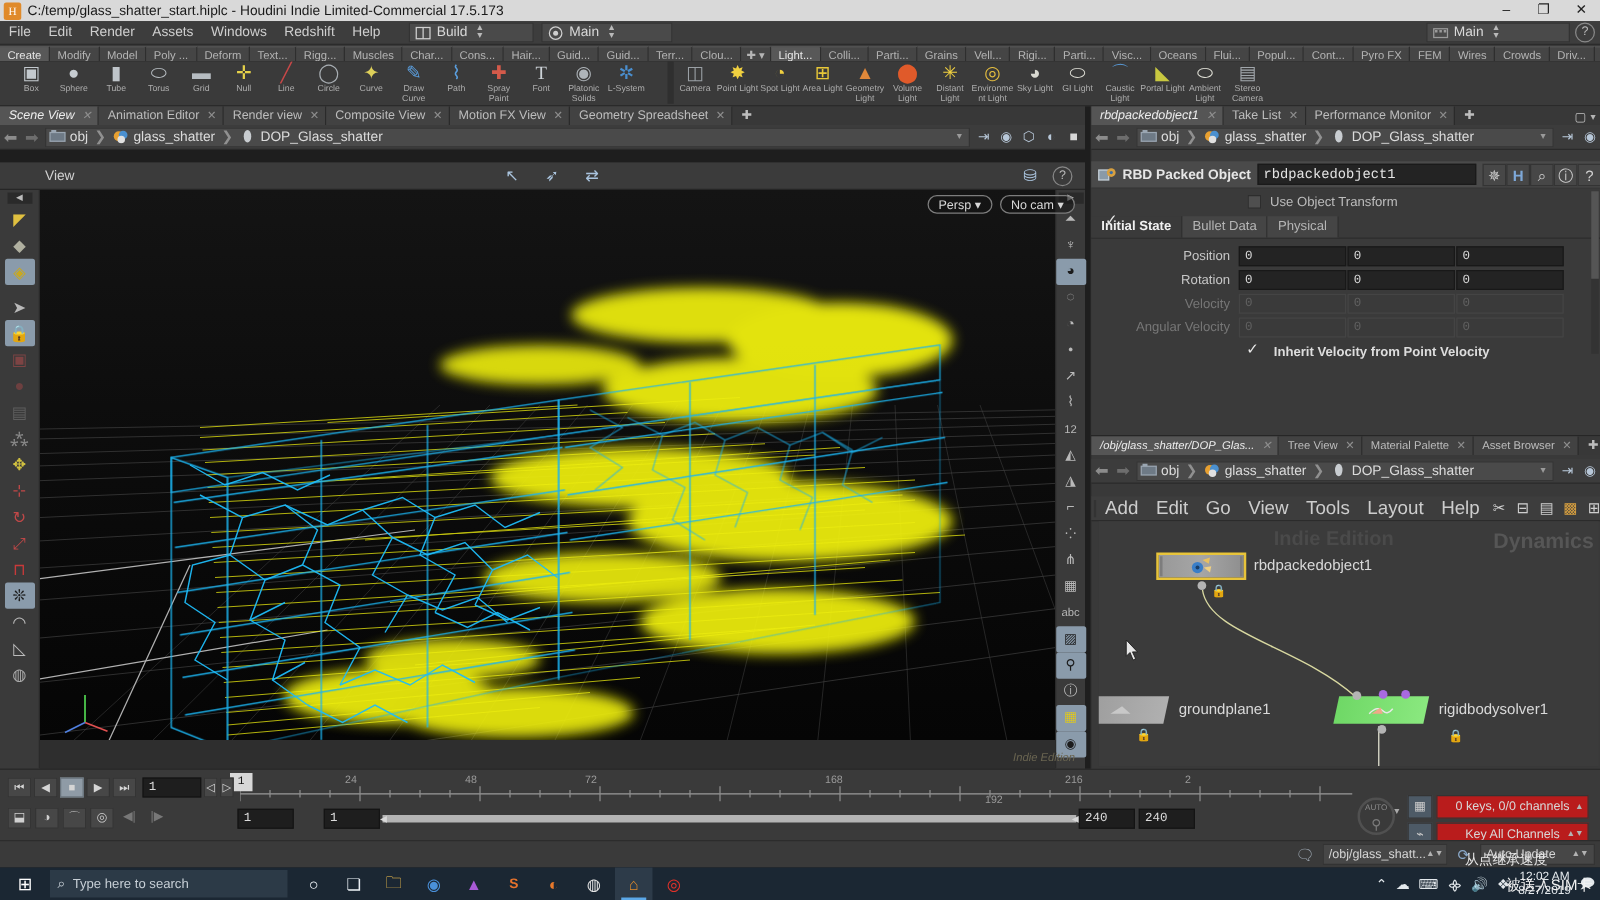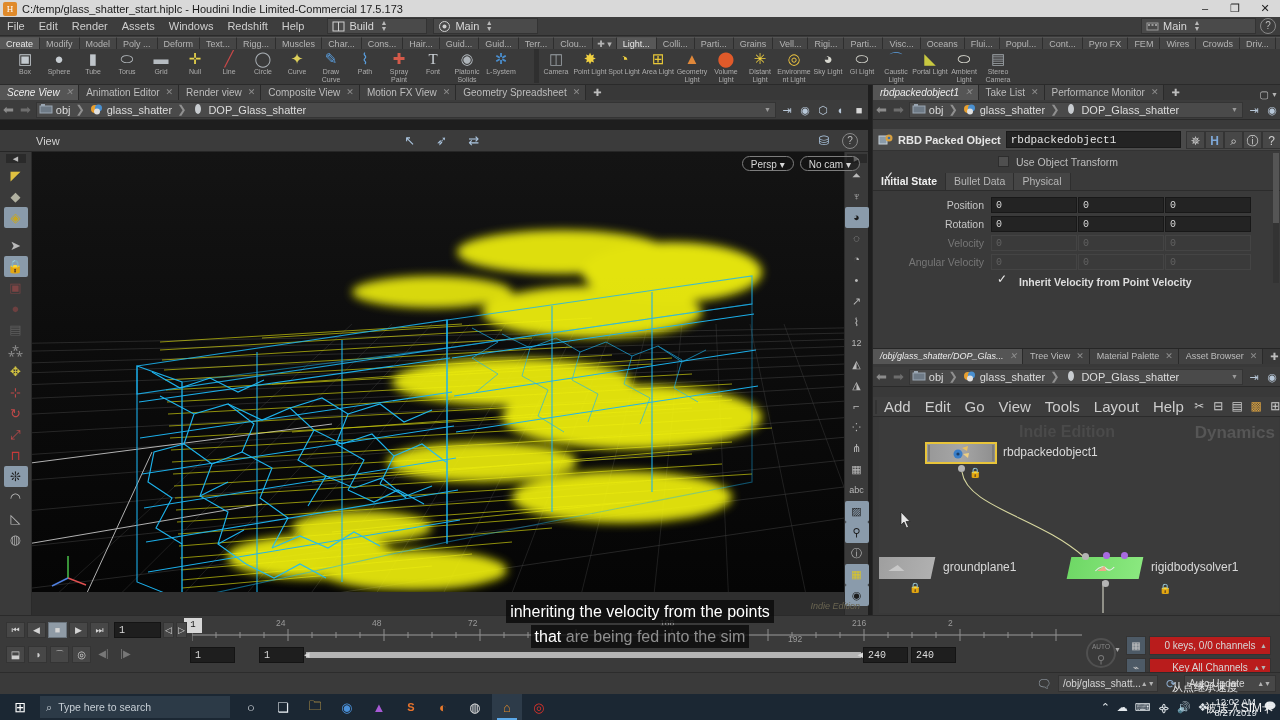--- a/index.html
+++ b/index.html
@@ -1266,27 +1266,20 @@
         <span class="sp" style="margin-left:auto;">▲▼</span>
       </div>
       <div style="width:20px;height:18px;text-align:center;line-height:18px;font-size:12px;color:#8aa8c8;">⟳</div>
       <div class="st-combo" style="width:92px;justify-content:center;">
         <span>Auto Update</span>
         <span class="sp" style="margin-left:auto;">▲▼</span>
       </div>
     </div>
   </div>
 
-  <div class="subs">
-    <div><span class="sub1">inheriting the velocity from the points</span></div>
-    <div style="margin-top:2px;"><span class="sub2">
-      <span class="w">that</span>
-      <span class="g">are being fed into the sim</span>
-    </span></div>
-  </div>
 
   <div class="ime-top">从点继承速度</div>
   <div class="ime-right">被送入SIM卡</div>
 
   <div class="taskbar">
     <div class="tb-start">⊞</div>
     <div class="tb-search">
       <span class="si">⌕</span>
       <span>Type here to search</span>
     </div>

